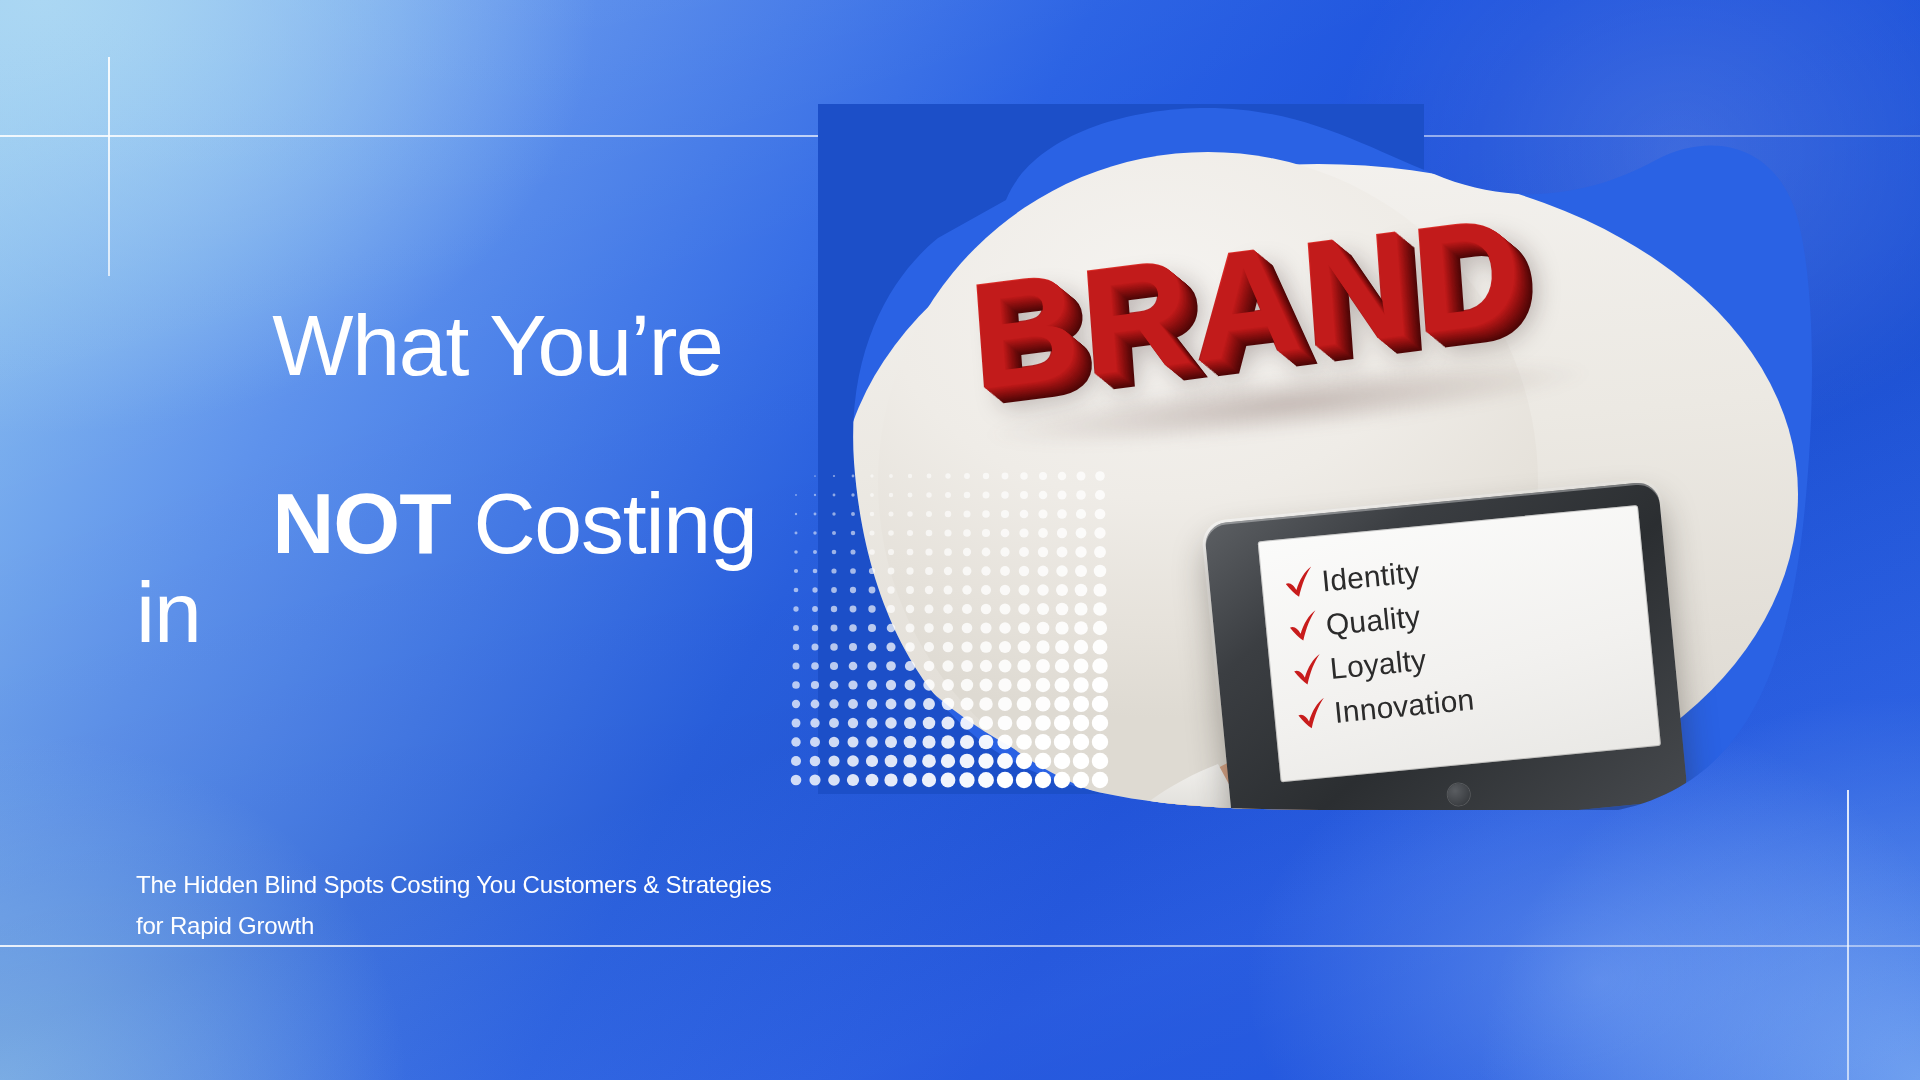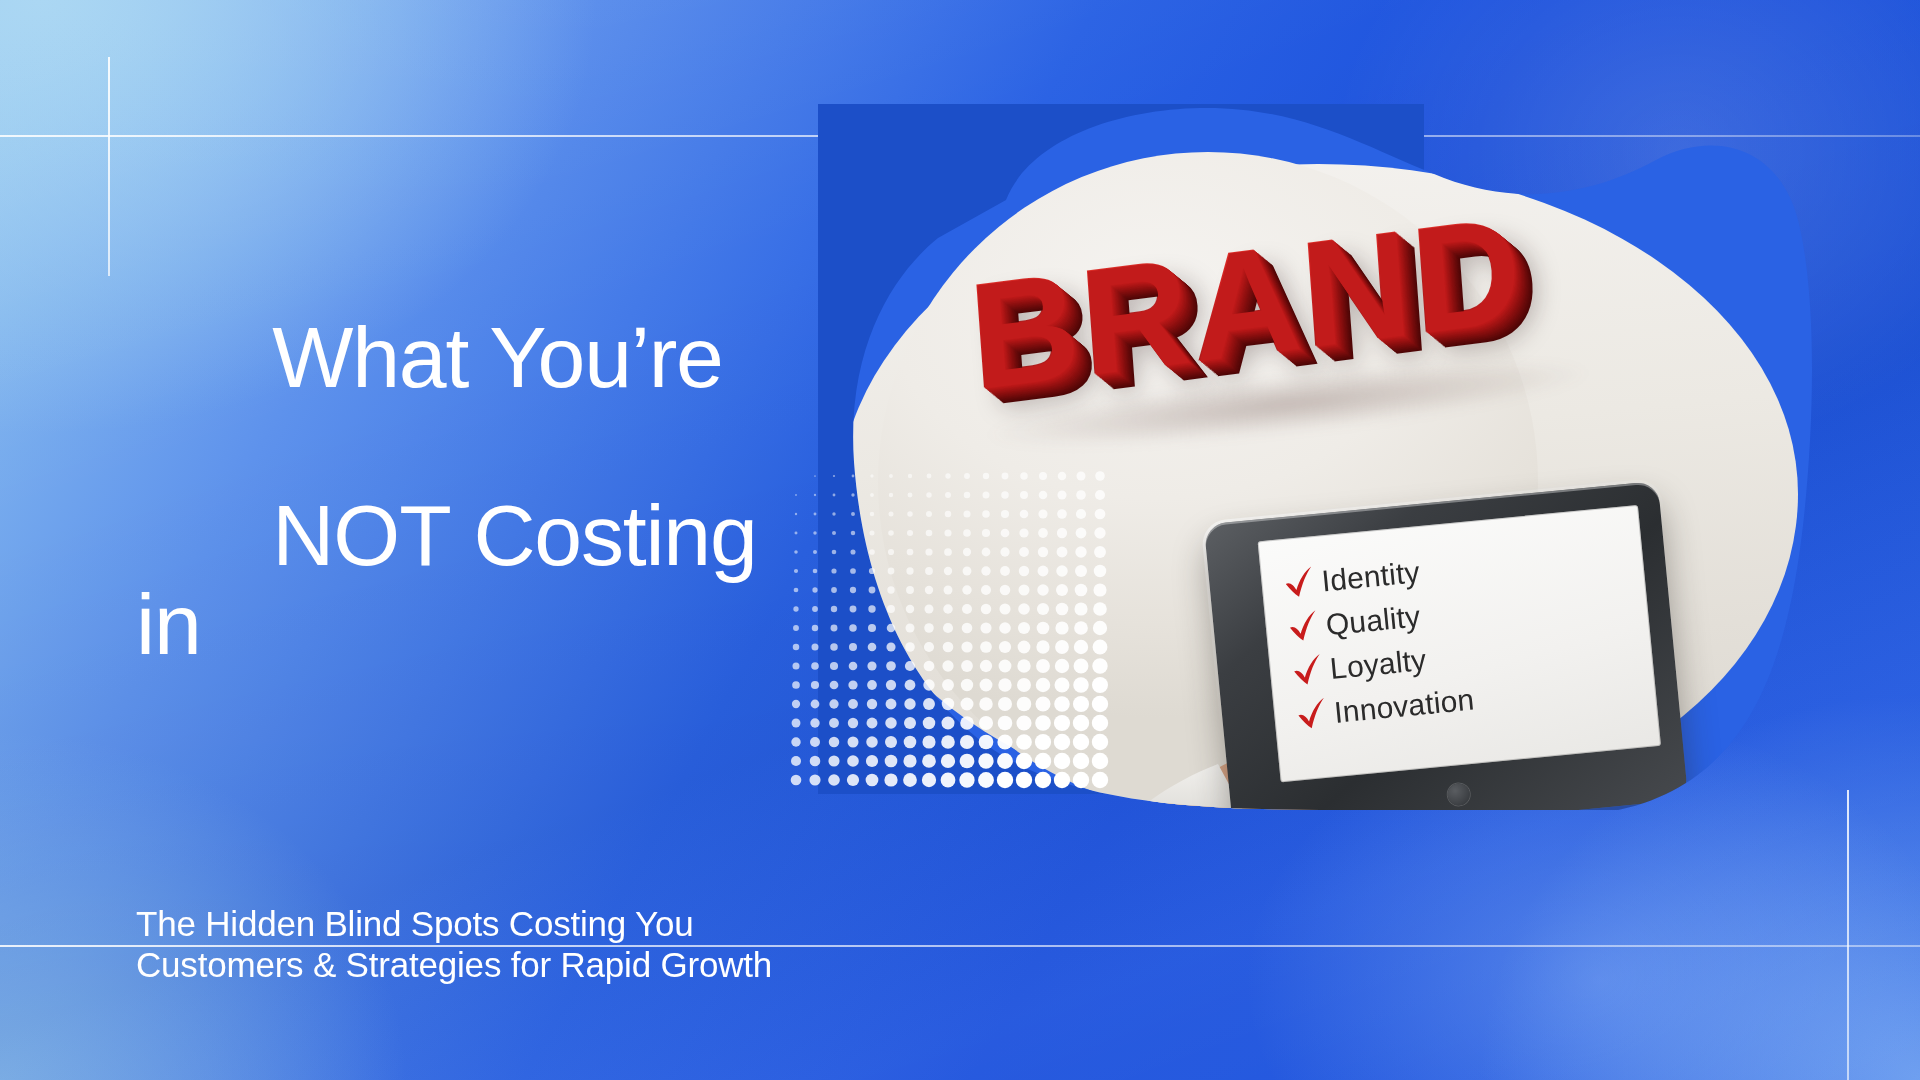--- a/index.html
+++ b/index.html
@@ -41,36 +41,36 @@
   .rule-h-top   { left:0;    top:135px;  width:1920px; height:1.6px;
                   background:linear-gradient(to right, rgba(255,255,255,.85), rgba(255,255,255,.55) 70%, rgba(255,255,255,.3)); }
   .rule-v-left  { left:108px; top:57px;  width:1.6px;  height:219px;
                   background:linear-gradient(to bottom, rgba(255,255,255,.9), rgba(255,255,255,.7)); }
   .rule-h-bot   { left:0;    top:945px;  width:1920px; height:1.6px;
                   background:linear-gradient(to right, rgba(255,255,255,.85), rgba(255,255,255,.6) 60%, rgba(255,255,255,.45)); }
   .rule-v-right { left:1847px; top:790px; width:1.6px; height:290px;
                   background:linear-gradient(to bottom, rgba(255,255,255,.85), rgba(255,255,255,.6)); }
 
   
-  .copy { position:absolute; left:136px; top:224px; width:700px; }
+  .copy { position:absolute; left:136px; top:212px; width:700px; }
 
   .headline {
     color:#ffffff;
     font-size:86px;
     line-height:89px;
     font-weight:300;
     letter-spacing:-1.2px;
     white-space:pre-wrap;
   }
-  .headline .strong { font-weight:400; letter-spacing:-1px; }
+  .headline .strong { font-weight:700; letter-spacing:-1px; }
 
   .subhead {
-    margin-top:56px;
+    margin-top:29px;
     color:#ffffff;
-    font-size:35px;
+    font-size:24px;
     line-height:41px;
     font-weight:400;
     letter-spacing:-0.2px;
     max-width:640px;
   }
 
   
   .panel {
     position:absolute; left:818px; top:104px; width:606px; height:690px;
     background:#1c4fc8;

